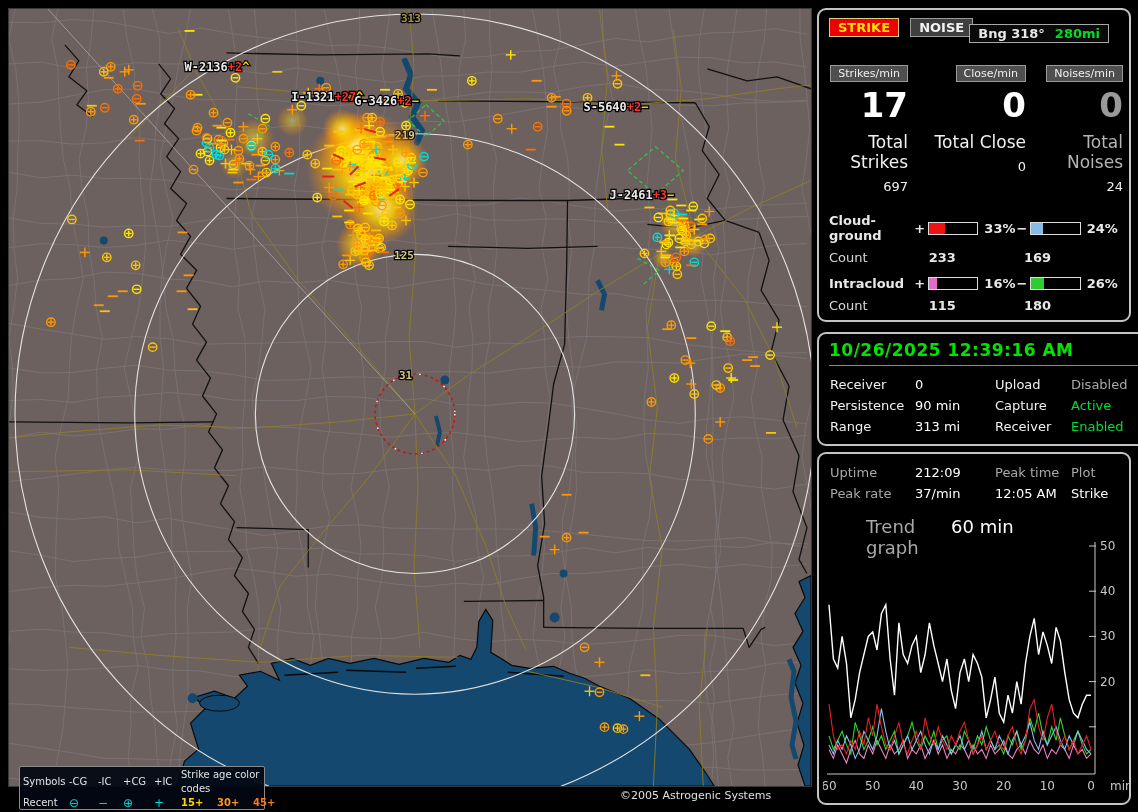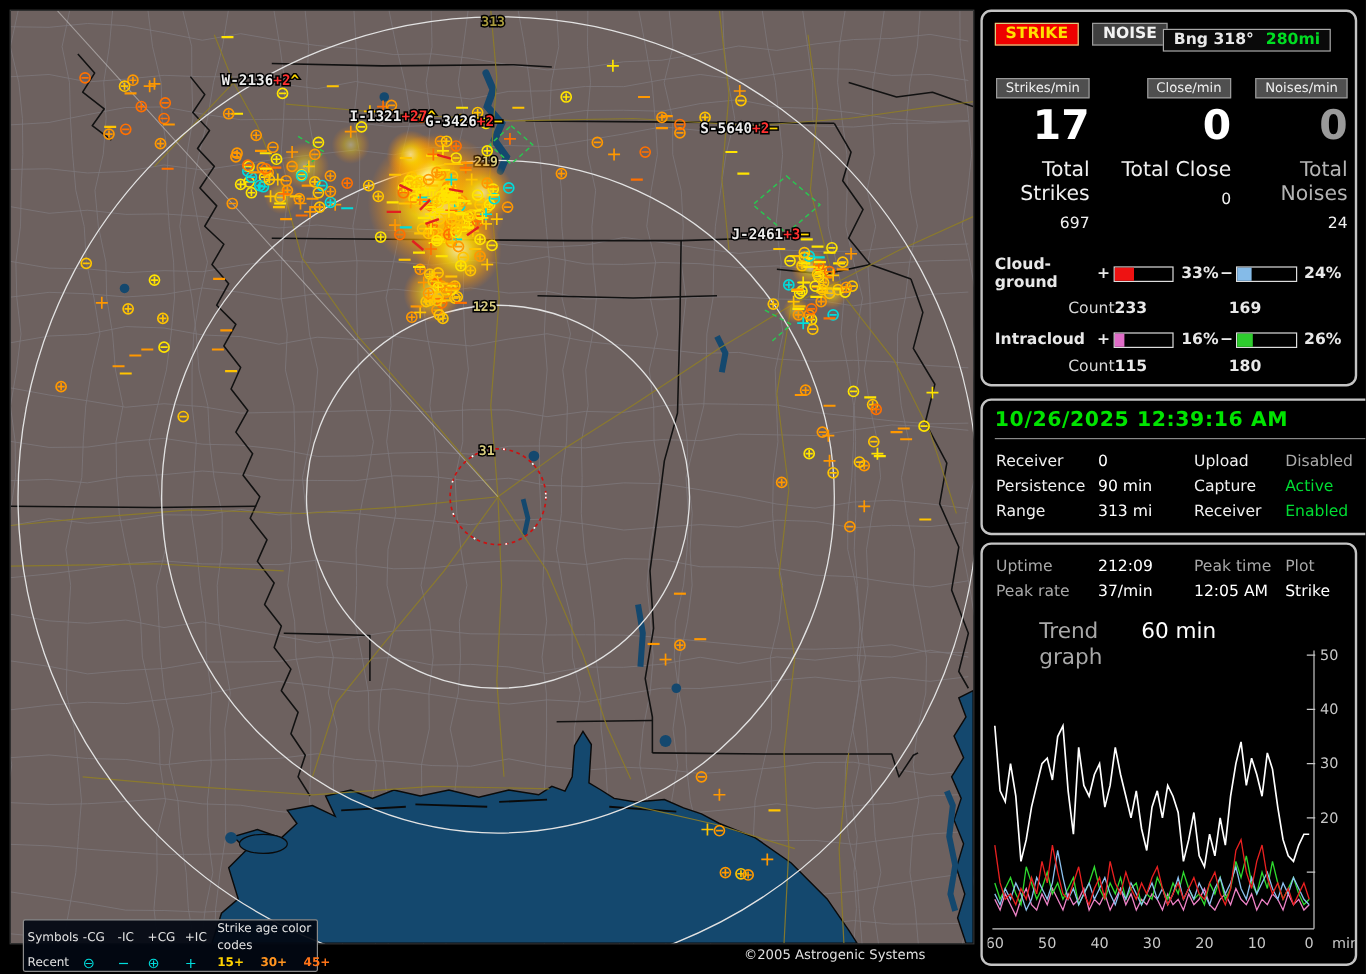--- a/index.html
+++ b/index.html
@@ -38,21 +38,21 @@
   .stat-total{font-size:13px;margin-top:7px;color:#f0f0f0;}
   #dist{position:absolute;top:192px;left:10px;right:10px;}
   #dist-title{font-size:13px;color:#d2d2d2;border-bottom:1px solid #8a8a8a;padding-bottom:3px;}
   .dist-row{display:flex;align-items:center;margin-top:11px;font-size:13px;font-weight:bold;}
   .dist-lbl{width:92px;}
   .dist-sign{width:15px;font-weight:bold;}
   .bar{width:52px;height:11px;border:1px solid #ddd;background:#000;margin-right:5px;position:relative;}
   .bar i{position:absolute;left:0;top:0;bottom:0;}
   .dist-pct{width:36px;text-align:center;}
   .count-row{display:flex;font-size:13px;margin-top:7px;}
-  .count-lbl{width:107px;color:#d8d8d8;text-align:right;}
+  .count-lbl{width:107px;color:#d8d8d8;}
   .count-v{width:102px;font-weight:bold;}
   
   #datetime{position:absolute;top:6px;left:10px;right:10px;font-size:17px;font-weight:bold;color:#00e400;
             border-bottom:1px solid #8a8a8a;padding-bottom:5px;letter-spacing:.5px;}
   .info-rows{position:absolute;left:11px;right:8px;}
   #status-rows{top:40px;}
   #trend-rows{top:8px;}
   .info-row{display:grid;grid-template-columns:85px 80px 76px 1fr;font-size:13px;line-height:21px;}
   .lbl{color:#f0f0f0;} .val{color:#fff;} .dim{color:#a8a8a8;} .green{color:#00dd33;}
   #trend-lbl-row{position:absolute;top:62px;left:11px;display:grid;grid-template-columns:85px 1fr;font-size:18px;margin-left:36px;}

